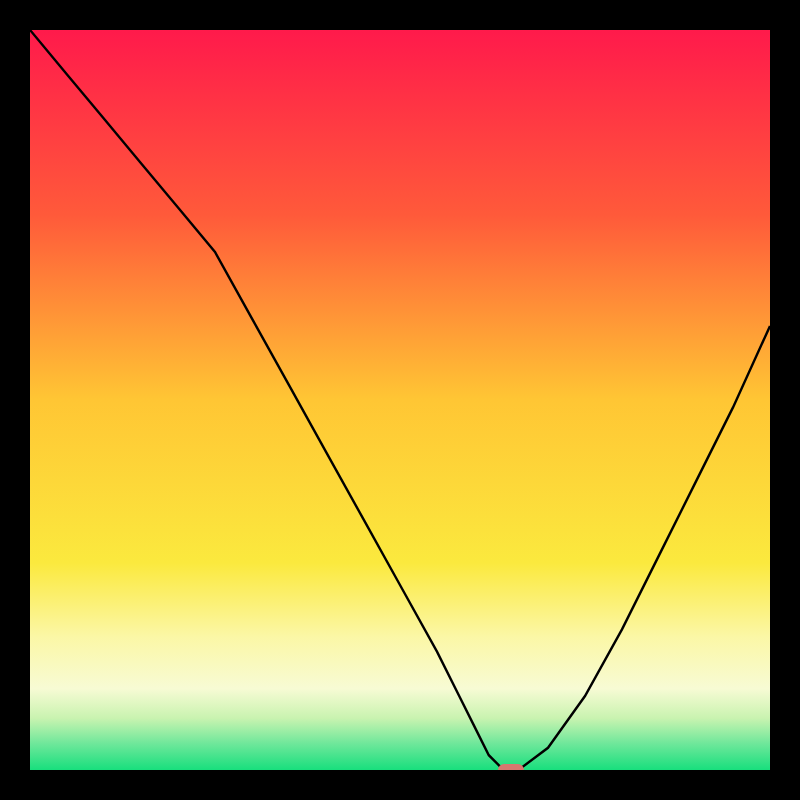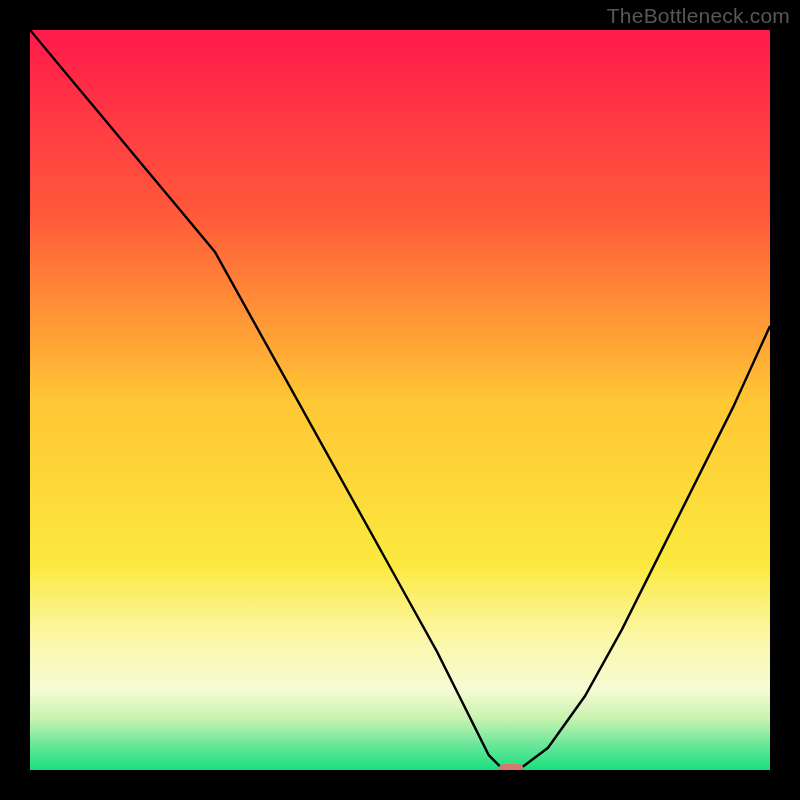--- a/index.html
+++ b/index.html
@@ -35,21 +35,20 @@
     height: 740px;
   }
   svg {
     display: block;
   }
 </style>
 </head>
 <body>
 
 <div class="outer">
-  <div class="watermark">TheBottleneck.com</div>
   <div class="plot-area">
     <svg id="chart-svg" width="740" height="740" viewBox="0 0 740 740">
       <defs>
         <linearGradient id="bg-grad" x1="0" y1="0" x2="0" y2="1">
             <stop offset="0%" stop-color="#ff1a4b"></stop>
             <stop offset="25%" stop-color="#ff5a3a"></stop>
             <stop offset="50%" stop-color="#ffc634"></stop>
             <stop offset="72%" stop-color="#fbe93e"></stop>
             <stop offset="82%" stop-color="#fbf7a6"></stop>
             <stop offset="89%" stop-color="#f7fbd4"></stop>

